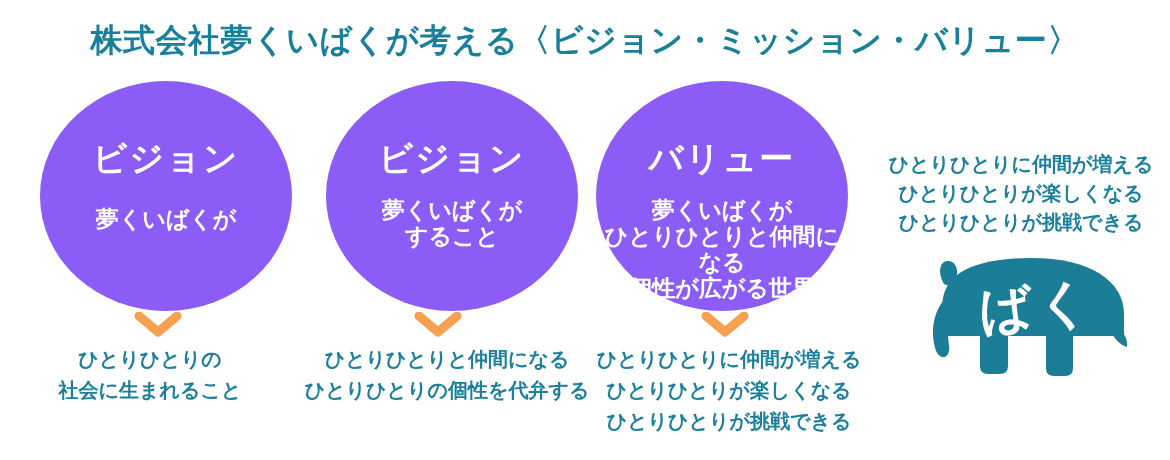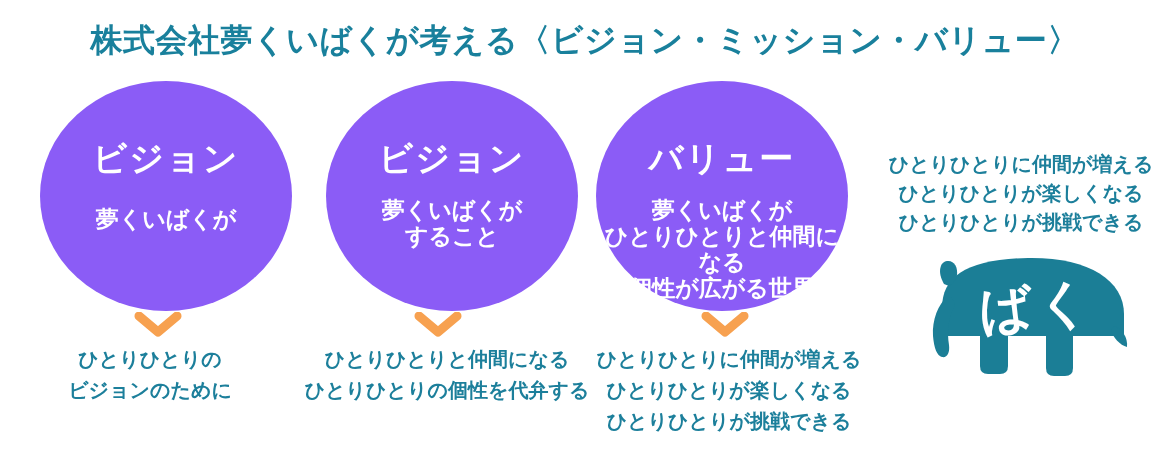--- a/index.html
+++ b/index.html
@@ -57,21 +57,21 @@
     <div class="circle-name">ビジョン</div>
     <div class="circle-desc two-line">
       <span>夢くいばくが</span>
     </div>
   </div>
   <svg class="chevron ch1" viewBox="0 0 48 26">
     <polyline points="5,4 24,20 43,4" fill="none" stroke="#F7A150" stroke-width="9" stroke-linecap="round" stroke-linejoin="round"></polyline>
   </svg>
   <div class="result r1">
     <span>ひとりひとりの</span>
-    <span>ビジョンのために</span>
+    <span>社会に生まれること</span>
   </div>
 
   <div class="circle c2">
     <div class="circle-name">ビジョン</div>
     <div class="circle-desc three-line">
       <span>夢くいばくが</span>
       <span>すること</span>
     </div>
   </div>
   <svg class="chevron ch2" viewBox="0 0 48 26">

